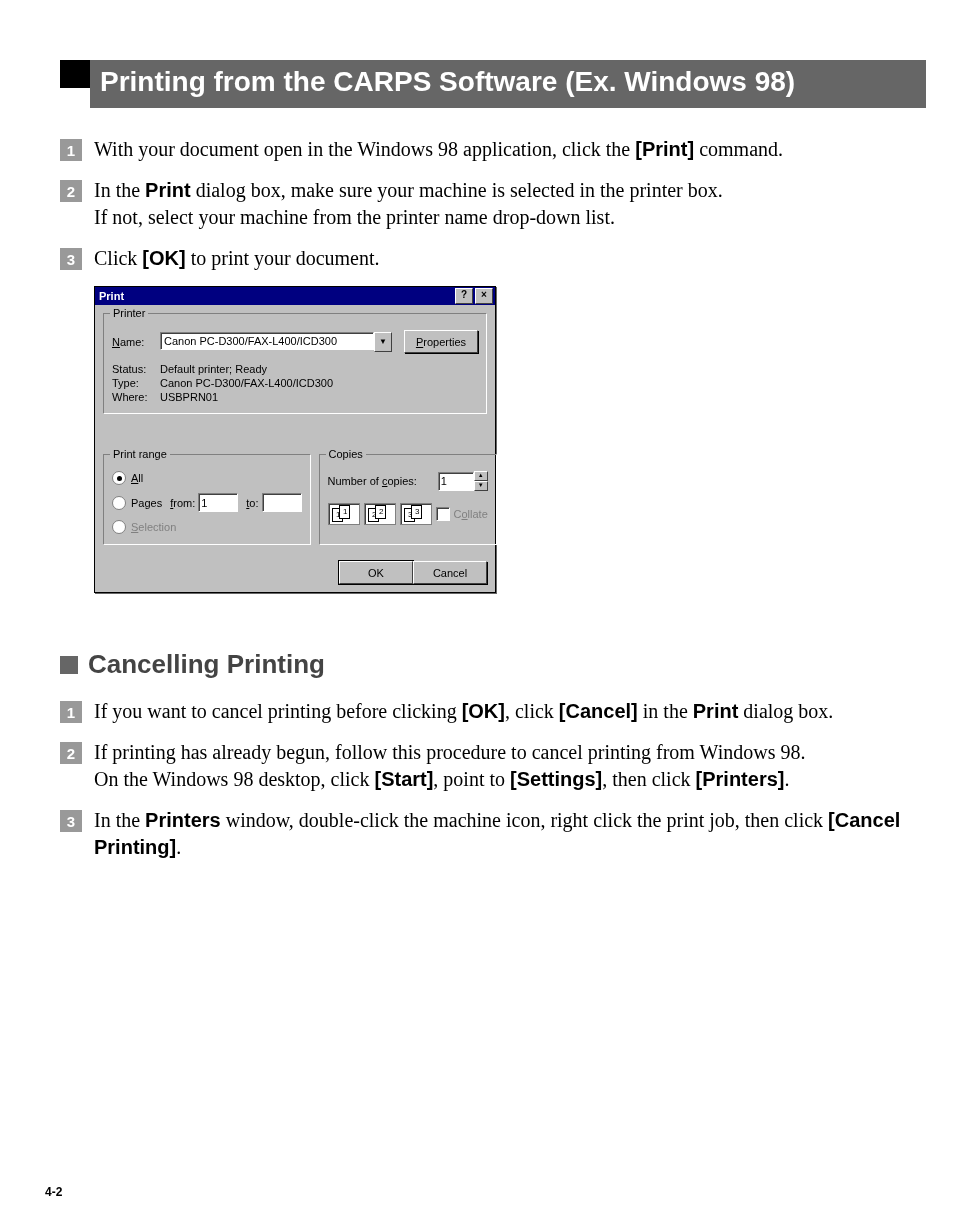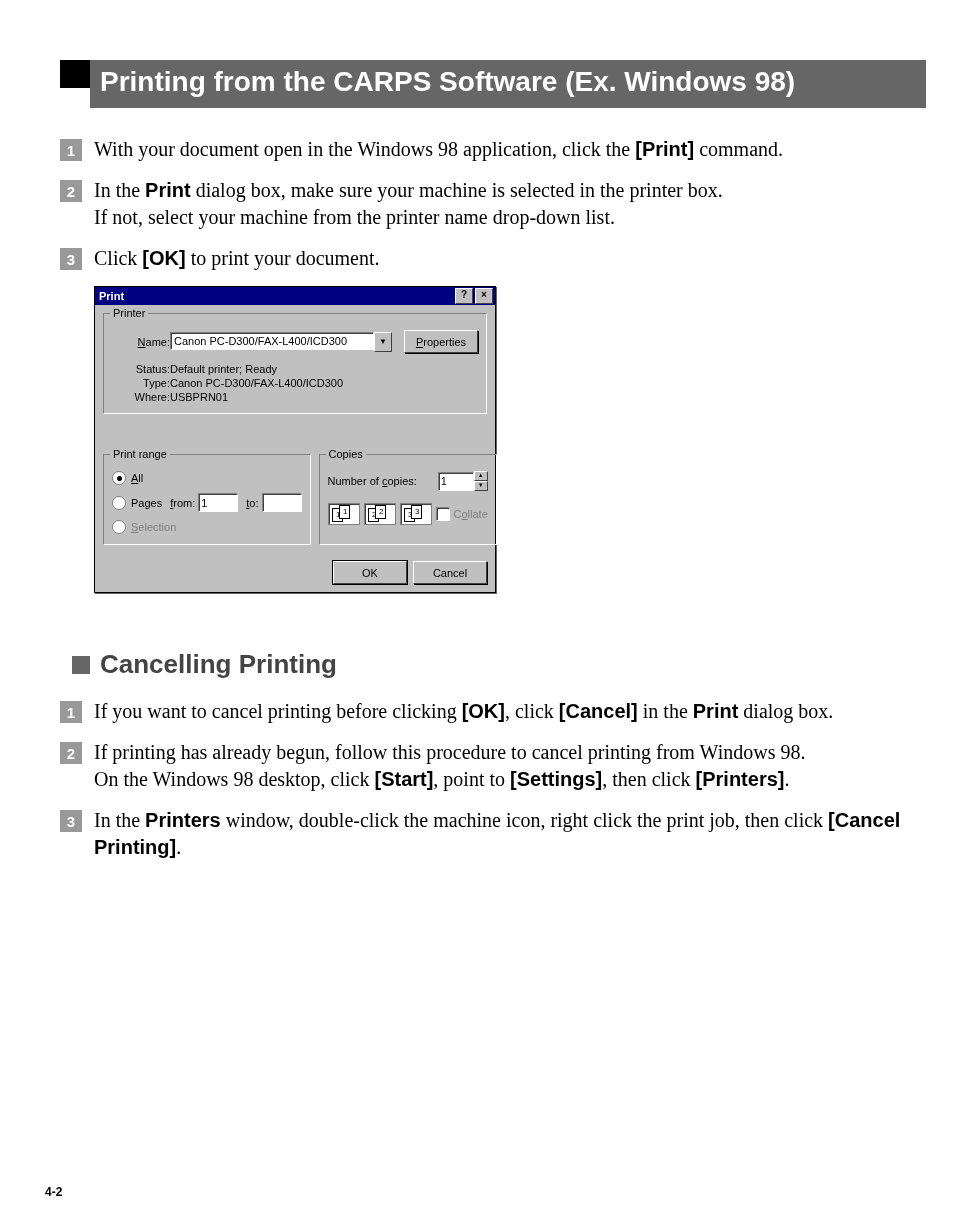--- a/index.html
+++ b/index.html
@@ -29,21 +29,21 @@
     background:#999;color:#fff;
     font-family:Arial,Helvetica,sans-serif;font-weight:bold;font-size:15px;
     display:flex;align-items:center;justify-content:center;
     margin-right:12px;margin-top:3px;
   }
   .step .txt{flex:1;line-height:1.35;}
   .b{font-family:Arial,Helvetica,sans-serif;font-weight:bold;}
   
   .subhead{
     display:flex;align-items:center;
-    margin:56px 0 18px 12px;
+    margin:56px 0 18px 0;
   }
   .subhead .sq{
     width:18px;height:18px;background:#666;margin-right:10px;
   }
   .subhead .t{
     font-family:Arial,Helvetica,sans-serif;font-weight:900;
     font-size:26px;color:#444;
   }
   
   .dlg{
@@ -68,21 +68,21 @@
   .dlg-body{padding:8px;}
   .gb{
     border:1px solid #808080;border-right-color:#fff;border-bottom-color:#fff;
     position:relative;padding:14px 8px 8px 8px;margin-bottom:8px;
   }
   .gb>.lg{
     position:absolute;top:-7px;left:6px;background:#c0c0c0;
     padding:0 3px;font-size:11px;
   }
   .row{display:flex;align-items:center;margin:2px 0;}
-  .lbl{width:58px;text-align:right;}
+  .lbl{width:48px;}
   .u{text-decoration:underline;}
   .field{
     background:#fff;height:18px;flex:1;
     border:1px solid #808080;border-right-color:#fff;border-bottom-color:#fff;
     box-shadow:inset 1px 1px 0 #404040;
     padding:1px 3px;box-sizing:border-box;font-size:11px;
     display:flex;align-items:center;
   }
   .dd{display:flex;flex:1;}
   .ddbtn{
@@ -131,21 +131,21 @@
     box-shadow:inset 1px 1px 0 #404040;
     display:flex;align-items:flex-end;padding:2px;box-sizing:border-box;
   }
   .collate .p{
     width:11px;height:14px;border:1px solid #000;background:#fff;
     font-size:8px;text-align:right;padding-right:1px;line-height:12px;
     box-sizing:border-box;
   }
   .collate .p:first-child{position:absolute;left:3px;bottom:2px;}
   .collate .p:last-child{position:absolute;left:10px;bottom:5px;}
-  .btnrow{display:flex;justify-content:flex-end;gap:6px;padding:8px 8px 8px 0;text-align:right;}
+  .btnrow{display:flex;justify-content:flex-end;gap:0;padding:8px 8px 8px 0;text-align:right;}
   .pgnum{
     position:absolute;left:45px;bottom:28px;
     font-family:Arial,Helvetica,sans-serif;font-weight:bold;font-size:12px;
   }
 </style>
 </head>
 <body>
 
 <div class="page">
 

